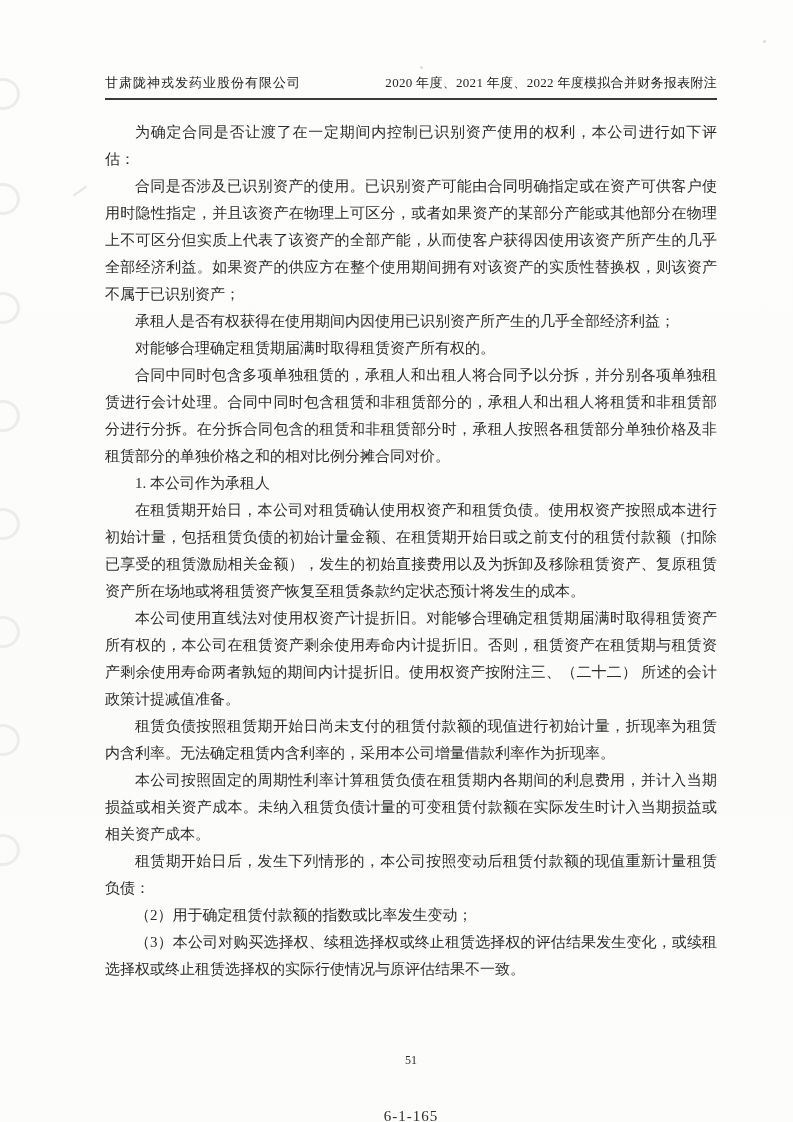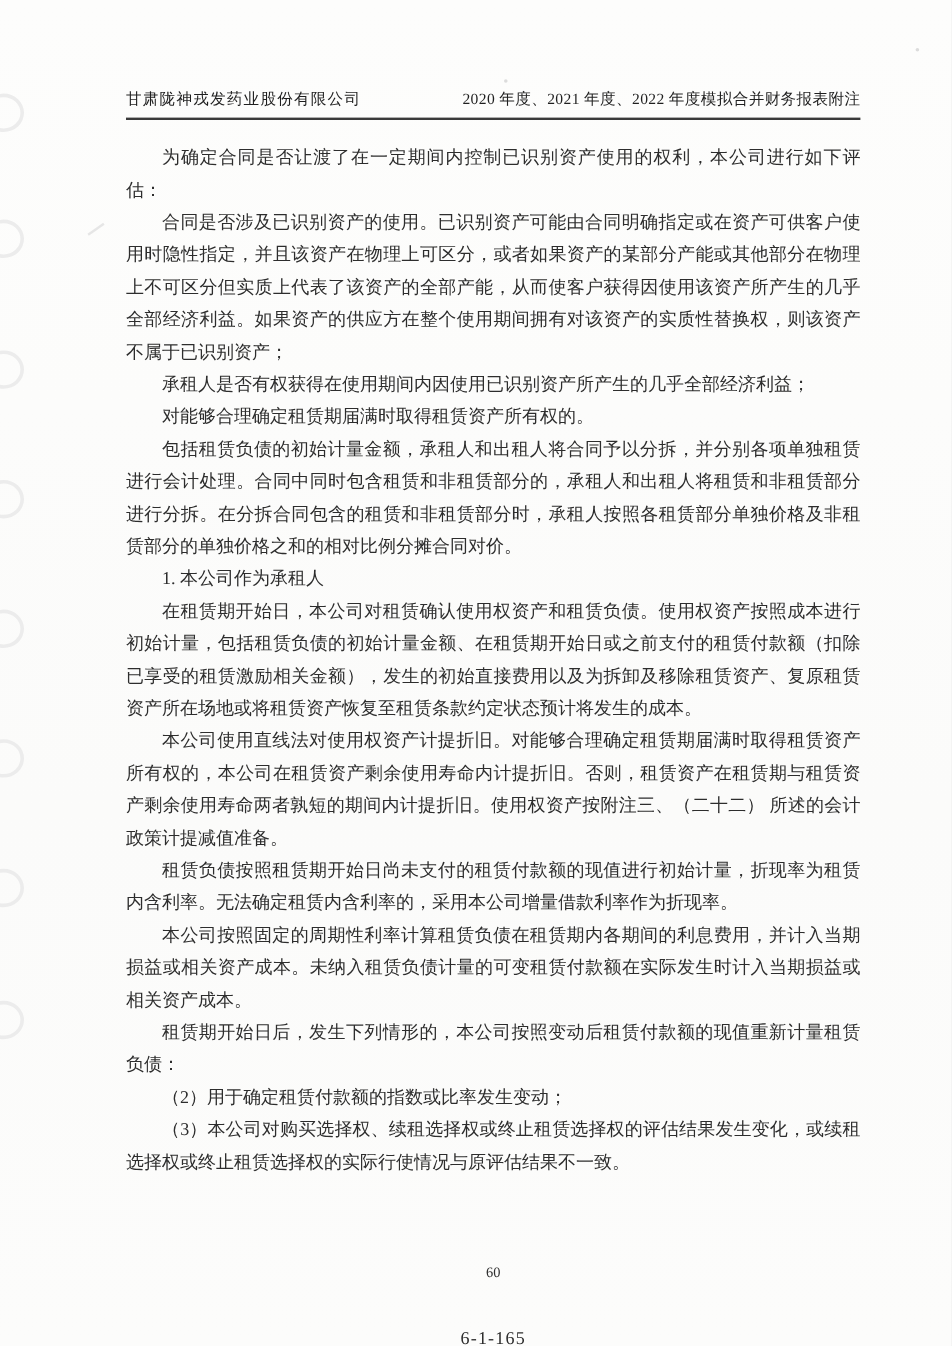--- a/index.html
+++ b/index.html
@@ -103,29 +103,29 @@
   <div class="header">
     <span class="company">甘肃陇神戎发药业股份有限公司</span>
     <span class="report-title">2020 年度、2021 年度、2022 年度模拟合并财务报表附注</span>
   </div>
 
   <div class="doc-body">
     <p>为确定合同是否让渡了在一定期间内控制已识别资产使用的权利，本公司进行如下评估：</p>
     <p>合同是否涉及已识别资产的使用。已识别资产可能由合同明确指定或在资产可供客户使用时隐性指定，并且该资产在物理上可区分，或者如果资产的某部分产能或其他部分在物理上不可区分但实质上代表了该资产的全部产能，从而使客户获得因使用该资产所产生的几乎全部经济利益。如果资产的供应方在整个使用期间拥有对该资产的实质性替换权，则该资产不属于已识别资产；</p>
     <p>承租人是否有权获得在使用期间内因使用已识别资产所产生的几乎全部经济利益；</p>
     <p>对能够合理确定租赁期届满时取得租赁资产所有权的。</p>
-    <p>包括租赁负债的初始计量金额，承租人和出租人将合同予以分拆，并分别各项单独租赁进行会计处理。合同中同时包含租赁和非租赁部分的，承租人和出租人将租赁和非租赁部分进行分拆。在分拆合同包含的租赁和非租赁部分时，承租人按照各租赁部分单独价格及非租赁部分的单独价格之和的相对比例分摊合同对价。</p>
+    <p>合同中同时包含多项单独租赁的，承租人和出租人将合同予以分拆，并分别各项单独租赁进行会计处理。合同中同时包含租赁和非租赁部分的，承租人和出租人将租赁和非租赁部分进行分拆。在分拆合同包含的租赁和非租赁部分时，承租人按照各租赁部分单独价格及非租赁部分的单独价格之和的相对比例分摊合同对价。</p>
     <p>1. 本公司作为承租人</p>
     <p>在租赁期开始日，本公司对租赁确认使用权资产和租赁负债。使用权资产按照成本进行初始计量，包括租赁负债的初始计量金额、在租赁期开始日或之前支付的租赁付款额（扣除已享受的租赁激励相关金额），发生的初始直接费用以及为拆卸及移除租赁资产、复原租赁资产所在场地或将租赁资产恢复至租赁条款约定状态预计将发生的成本。</p>
     <p>本公司使用直线法对使用权资产计提折旧。对能够合理确定租赁期届满时取得租赁资产所有权的，本公司在租赁资产剩余使用寿命内计提折旧。否则，租赁资产在租赁期与租赁资产剩余使用寿命两者孰短的期间内计提折旧。使用权资产按附注三、（二十二） 所述的会计政策计提减值准备。</p>
     <p>租赁负债按照租赁期开始日尚未支付的租赁付款额的现值进行初始计量，折现率为租赁内含利率。无法确定租赁内含利率的，采用本公司增量借款利率作为折现率。</p>
     <p>本公司按照固定的周期性利率计算租赁负债在租赁期内各期间的利息费用，并计入当期损益或相关资产成本。未纳入租赁负债计量的可变租赁付款额在实际发生时计入当期损益或相关资产成本。</p>
     <p>租赁期开始日后，发生下列情形的，本公司按照变动后租赁付款额的现值重新计量租赁负债：</p>
     <p>（2）用于确定租赁付款额的指数或比率发生变动；</p>
     <p>（3）本公司对购买选择权、续租选择权或终止租赁选择权的评估结果发生变化，或续租选择权或终止租赁选择权的实际行使情况与原评估结果不一致。</p>
   </div>
 
   <div class="footer">
-    <div class="page-number">60</div>
+    <div class="page-number">51</div>
     <div class="doc-number">6-1-165</div>
   </div>
 
 </div>
 
 </body></html>

